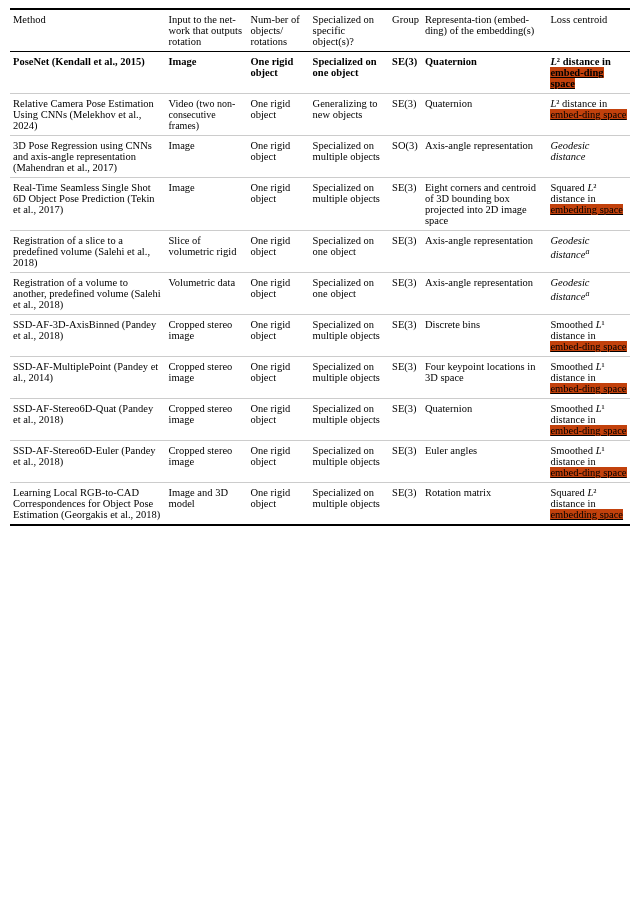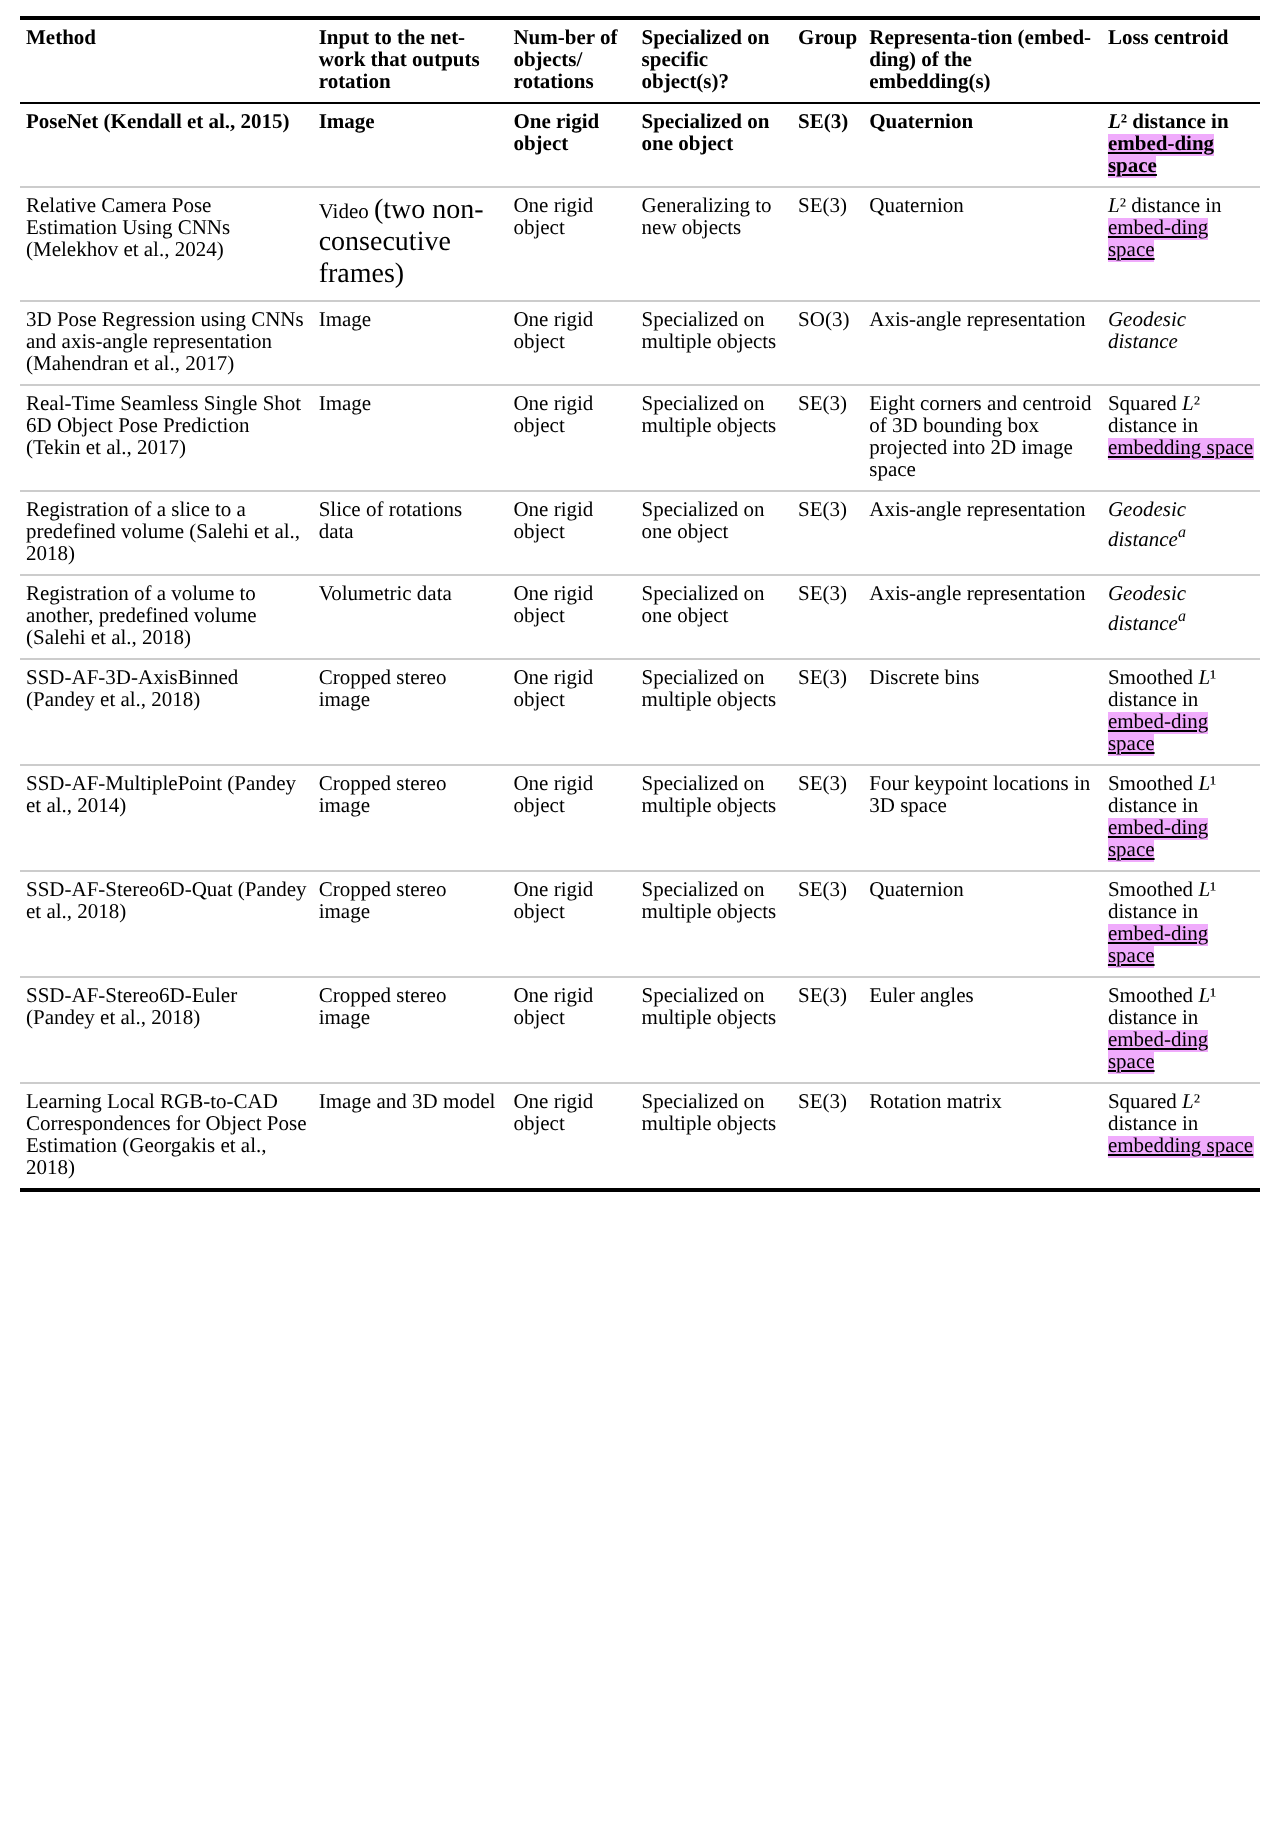--- a/index.html
+++ b/index.html
@@ -17,38 +17,38 @@
     table {
       width: 100%;
       border-collapse: collapse;
       border-top: 2px solid #000;
       border-bottom: 2px solid #000;
     }
     thead tr {
       border-bottom: 1px solid #000;
     }
     th {
-      font-weight: bold;
+      font-weight: normal;
       vertical-align: top;
       padding: 4px 3px;
       text-align: left;
       font-size: 10.5px;
     }
     td {
       vertical-align: top;
       padding: 4px 3px;
       font-size: 10.5px;
       border-top: 0.5px solid #ccc;
     }
     tr:first-child td {
       border-top: none;
       font-weight: bold;
     }
     .highlight {
-      background-color: #f0abfc;
+      background-color: #c2410c;
       text-decoration: underline;
     }
     .italic { font-style: italic; }
     .footnote {
       font-size: 9.5px;
       margin-top: 4px;
       padding-top: 2px;
     }
     sup { font-size: 8px; }
   </style>
@@ -73,21 +73,21 @@
           <td>PoseNet (Kendall et al., 2015)</td>
           <td>Image</td>
           <td>One rigid object</td>
           <td>Specialized on one object</td>
           <td>SE(3)</td>
           <td>Quaternion</td>
           <td><span class="italic">L</span>² distance in <span class="highlight">embed-ding space</span></td>
         </tr>
         <tr>
           <td>Relative Camera Pose Estimation Using CNNs (Melekhov et al., 2024)</td>
-          <td>Video <span style="font-size:14px">(two non-consecutive frames)</span></td>
+          <td>Video <span style="font-size:10px">(two non-consecutive frames)</span></td>
           <td>One rigid object</td>
           <td>Generalizing to new objects</td>
           <td>SE(3)</td>
           <td>Quaternion</td>
           <td><span class="italic">L</span>² distance in <span class="highlight">embed-ding space</span></td>
         </tr>
         <tr>
           <td>3D Pose Regression using CNNs and axis-angle representation (Mahendran et al., 2017)</td>
           <td>Image</td>
           <td>One rigid object</td>
@@ -100,21 +100,21 @@
           <td>Real-Time Seamless Single Shot 6D Object Pose Prediction (Tekin et al., 2017)</td>
           <td>Image</td>
           <td>One rigid object</td>
           <td>Specialized on multiple objects</td>
           <td>SE(3)</td>
           <td>Eight corners and centroid of 3D bounding box projected into 2D image space</td>
           <td>Squared <span class="italic">L</span>² distance in <span class="highlight">embedding space</span></td>
         </tr>
         <tr>
           <td>Registration of a slice to a predefined volume (Salehi et al., 2018)</td>
-          <td>Slice of rotations data</td>
+          <td>Slice of volumetric rigid</td>
           <td>One rigid object</td>
           <td>Specialized on one object</td>
           <td>SE(3)</td>
           <td>Axis-angle representation</td>
           <td><span class="italic">Geodesic distance<sup>a</sup></span></td>
         </tr>
         <tr>
           <td>Registration of a volume to another, predefined volume (Salehi et al., 2018)</td>
           <td>Volumetric data</td>
           <td>One rigid object</td>

